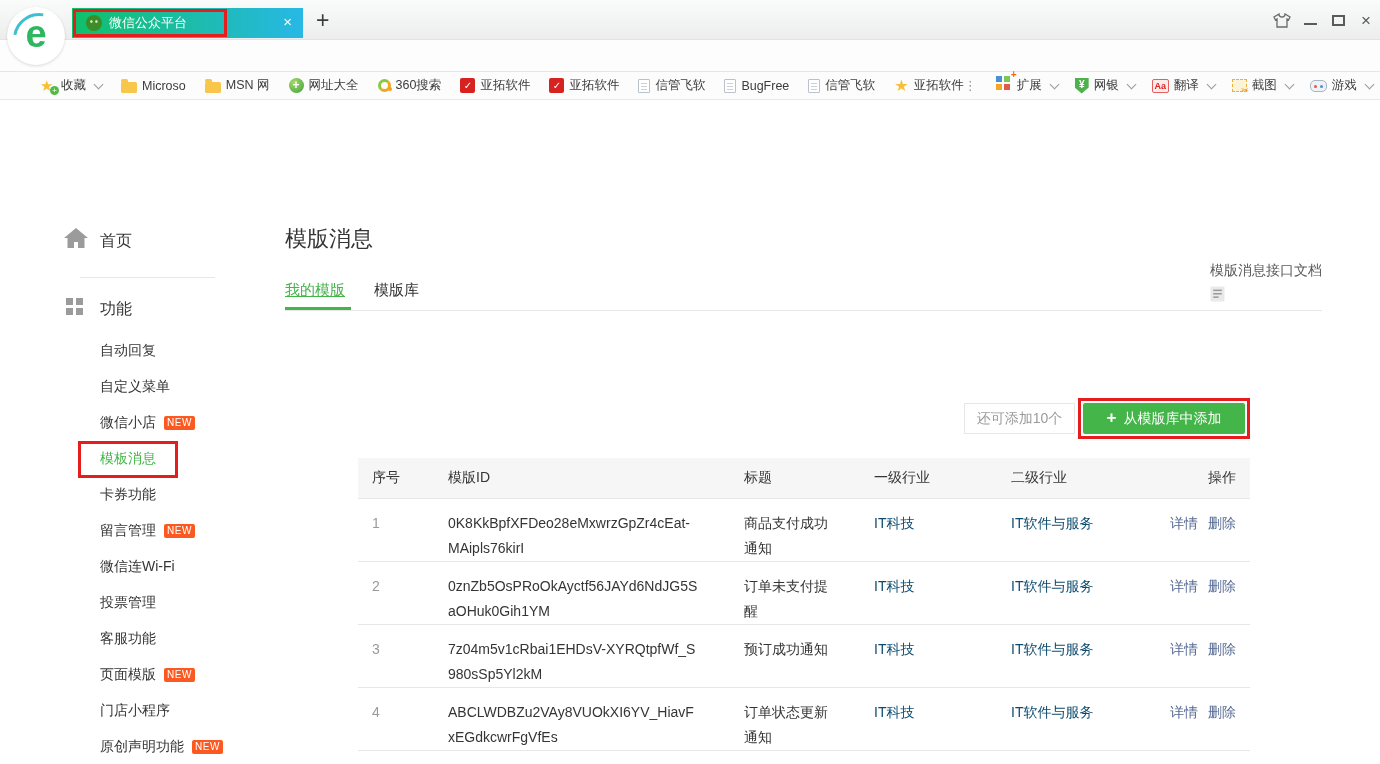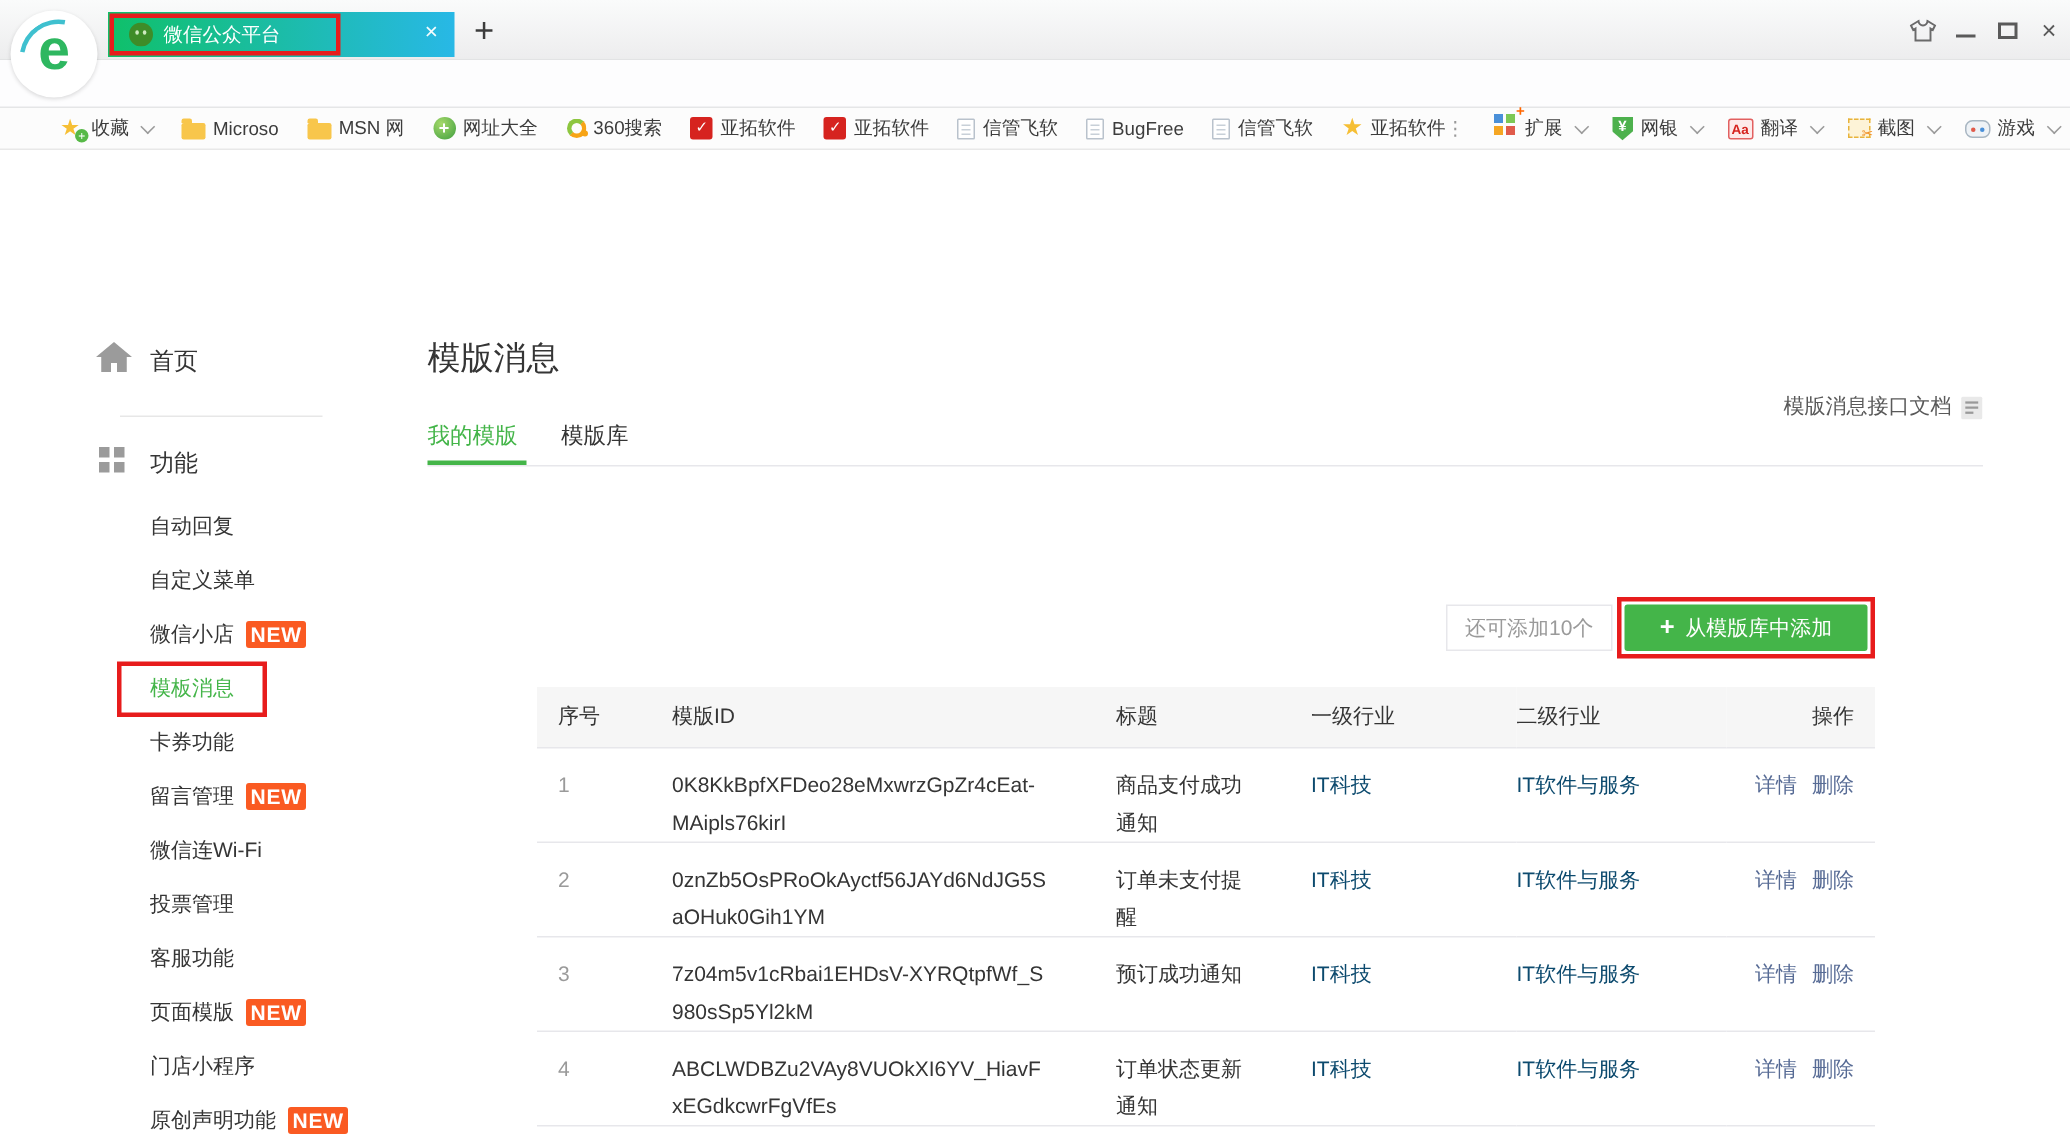--- a/index.html
+++ b/index.html
@@ -84,30 +84,30 @@
 
   
   .page{position:absolute;left:0;top:100px;width:1380px;height:664px;background:#fff;}
   .sb-home-icon{position:absolute;left:64px;top:128px;}
   .sb-home-label{position:absolute;left:100px;top:131px;font-size:16px;color:#353535;}
   .sb-div1{position:absolute;left:80px;top:177px;width:135px;height:1px;background:#e7e7e7;}
   .sb-grid-icon{position:absolute;left:66px;top:198px;width:7px;height:7px;background:#9b9b9b;box-shadow:10px 0 #9b9b9b,0 10px #9b9b9b,10px 10px #9b9b9b;}
   .sb-sec-label{position:absolute;left:100px;top:199px;font-size:16px;color:#353535;}
   .sb-item{position:absolute;left:100px;height:20px;display:flex;align-items:center;font-size:14px;color:#353535;cursor:default;}
   .sb-item.active{color:var(--accent);}
-  .new-badge{display:inline-block;margin-left:8px;background:var(--newbadge);color:#fff;font-size:14px;font-weight:bold;padding:2px 3px;border-radius:2px;line-height:1;letter-spacing:.5px;}
+  .new-badge{display:inline-block;margin-left:8px;background:var(--newbadge);color:#fff;font-size:10px;font-weight:normal;padding:2px 3px;border-radius:2px;line-height:1;letter-spacing:.5px;}
   .anno-side{left:78px;top:341px;width:100px;height:37px;}
 
   
   .main-title{position:absolute;left:285px;top:124px;font-size:22px;color:#353535;}
-  .tab1{position:absolute;left:285px;top:181px;font-size:15px;color:var(--accent);}
+  .tab1{position:absolute;left:285px;top:181px;font-size:15px;color:var(--accent);text-decoration:underline;}
   .tab2{position:absolute;left:374px;top:181px;font-size:15px;color:#353535;}
   .tab-underline{position:absolute;left:285px;top:207px;width:66px;height:3px;background:var(--accent);}
   .tabs-border{position:absolute;left:285px;top:210px;width:1037px;height:1px;background:#e7e7eb;}
-  .doc-link{position:absolute;top:162px;right:58px;display:flex;align-items:flex-end;gap:6px;font-size:14px;color:#595959;}
+  .doc-link{position:absolute;top:162px;right:58px;display:flex;align-items:flex-start;gap:6px;font-size:14px;color:#595959;flex-direction:column;}
   .quota{position:absolute;left:964px;top:303px;width:111px;height:31px;border:1px solid #e7e7eb;color:#9a9a9a;font-size:14px;display:flex;align-items:center;justify-content:center;background:#fff;}
   .add-btn{position:absolute;left:1083px;top:303px;width:162px;height:31px;background:var(--accent);border:none;border-radius:2px;color:#fff;font-size:14px;display:flex;align-items:center;justify-content:center;gap:7px;}
   .add-btn .plus{font-size:17px;font-weight:bold;margin-top:-2px;}
   .anno-btn{left:1078px;top:298px;width:172px;height:41px;}
 
   
   .tmpl-table{position:absolute;left:358px;top:358px;width:892px;border-collapse:collapse;table-layout:fixed;}
   .tmpl-table col.w1{width:90px;} .tmpl-table col.w2{width:296px;} .tmpl-table col.w3{width:130px;}
   .tmpl-table col.w4{width:137px;} .tmpl-table col.w5{width:140px;} .tmpl-table col.w6{width:99px;}
   .tmpl-table th{height:40px;background:#f6f6f6;font-weight:normal;font-size:14px;color:#353535;text-align:left;}

